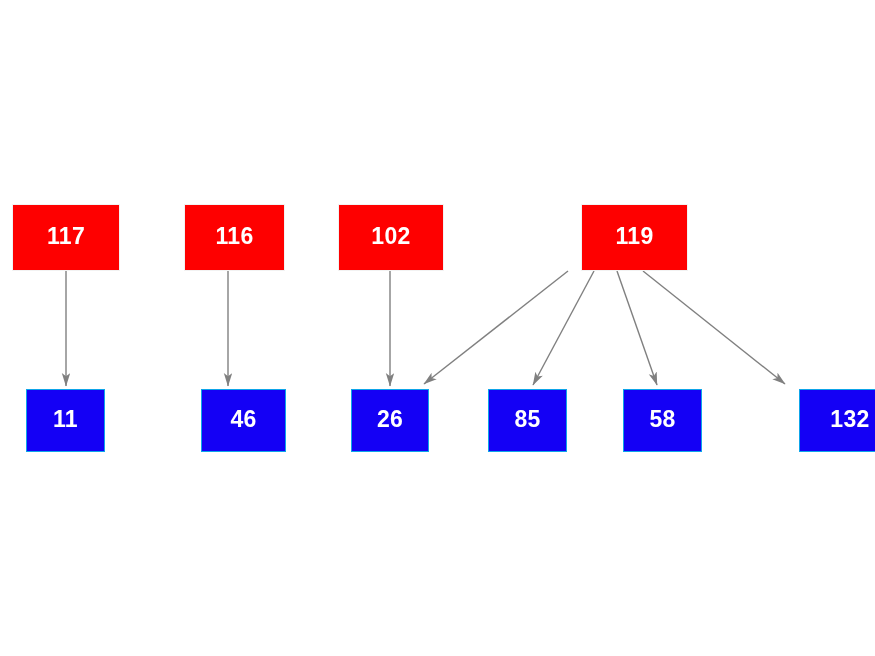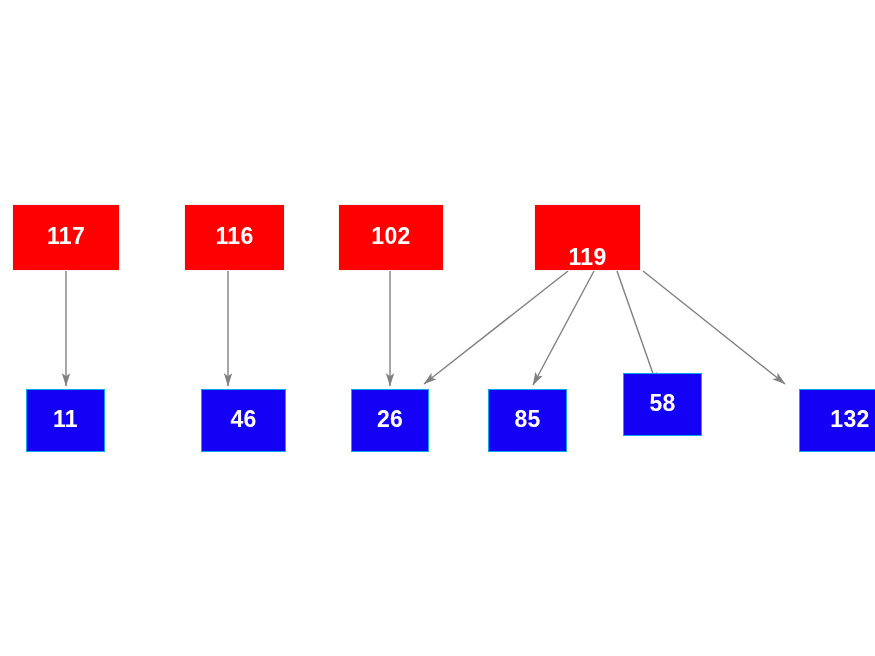--- a/index.html
+++ b/index.html
@@ -74,36 +74,36 @@
   <div id="nodes">
       <div class="node node-red" style="left: 12px; top: 204px; width: 108px; height: 67px;">
         <span class="node-label">117</span>
       </div>
       <div class="node node-red" style="left: 184px; top: 204px; width: 101px; height: 67px;">
         <span class="node-label">116</span>
       </div>
       <div class="node node-red" style="left: 338px; top: 204px; width: 106px; height: 67px;">
         <span class="node-label">102</span>
       </div>
-      <div class="node node-red" style="left: 534px; top: 204px; width: 107px; height: 67px; align-items: flex-end;">
+      <div class="node node-red" style="left: 581px; top: 204px; width: 107px; height: 67px;">
         <span class="node-label">119</span>
       </div>
       <div class="node node-blue" style="left: 26px; top: 389px; width: 79px; height: 63px;">
         <span class="node-label">11</span>
       </div>
       <div class="node node-blue" style="left: 201px; top: 389px; width: 85px; height: 63px;">
         <span class="node-label">46</span>
       </div>
       <div class="node node-blue" style="left: 351px; top: 389px; width: 78px; height: 63px;">
         <span class="node-label">26</span>
       </div>
       <div class="node node-blue" style="left: 488px; top: 389px; width: 79px; height: 63px;">
         <span class="node-label">85</span>
       </div>
-      <div class="node node-blue" style="left: 623px; top: 373px; width: 79px; height: 63px; text-align: right;">
+      <div class="node node-blue" style="left: 623px; top: 389px; width: 79px; height: 63px; text-align: right;">
         <span class="node-label">58</span>
       </div>
       <div class="node node-blue" style="left: 799px; top: 389px; width: 102px; height: 63px;">
         <span class="node-label">132</span>
       </div>
     </div>
 
 </div>
 
 </body></html>

